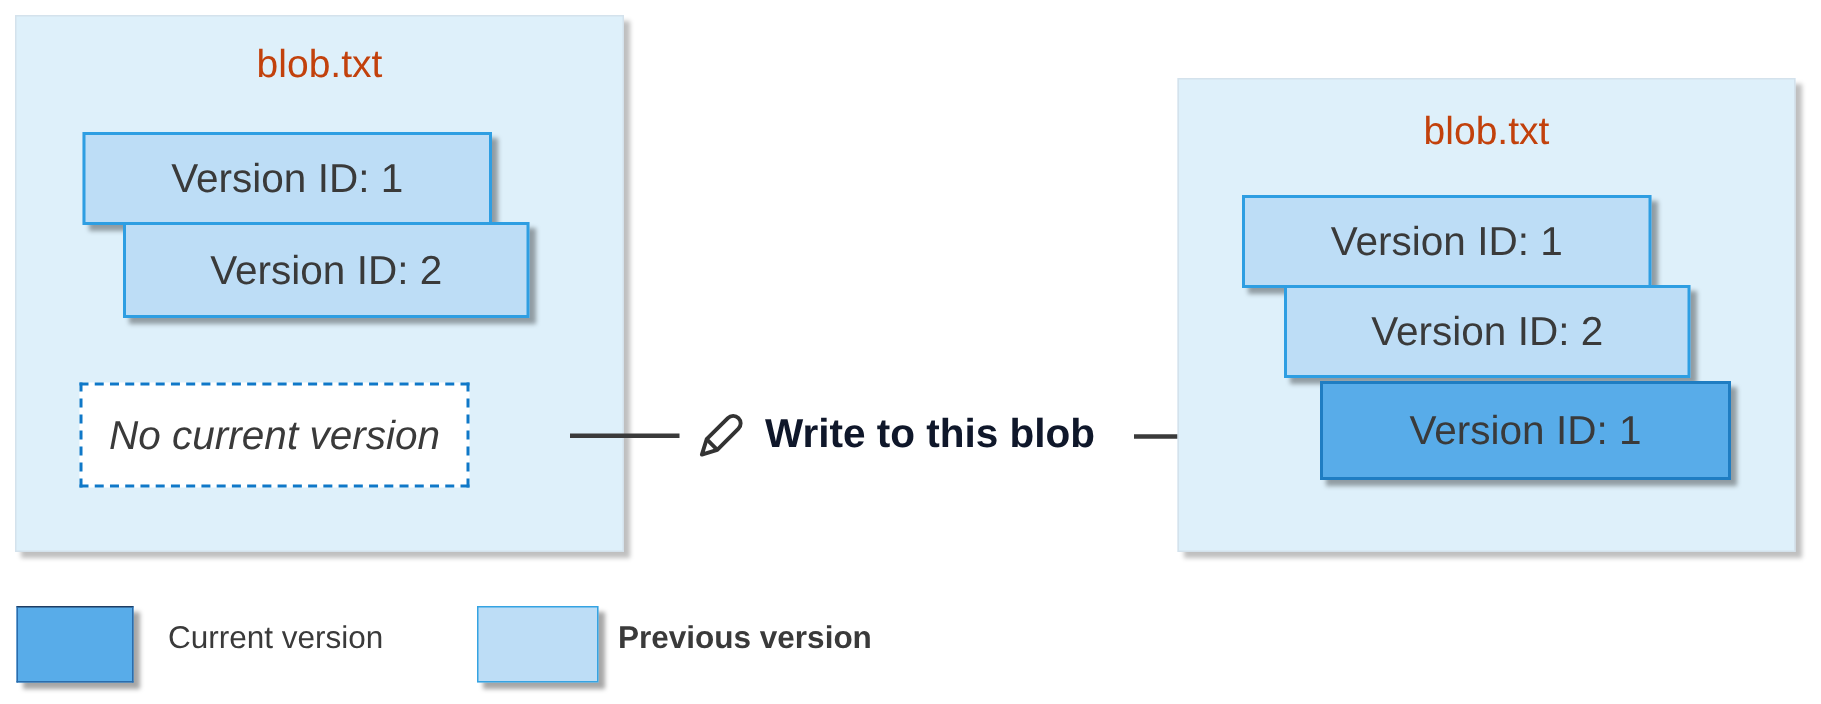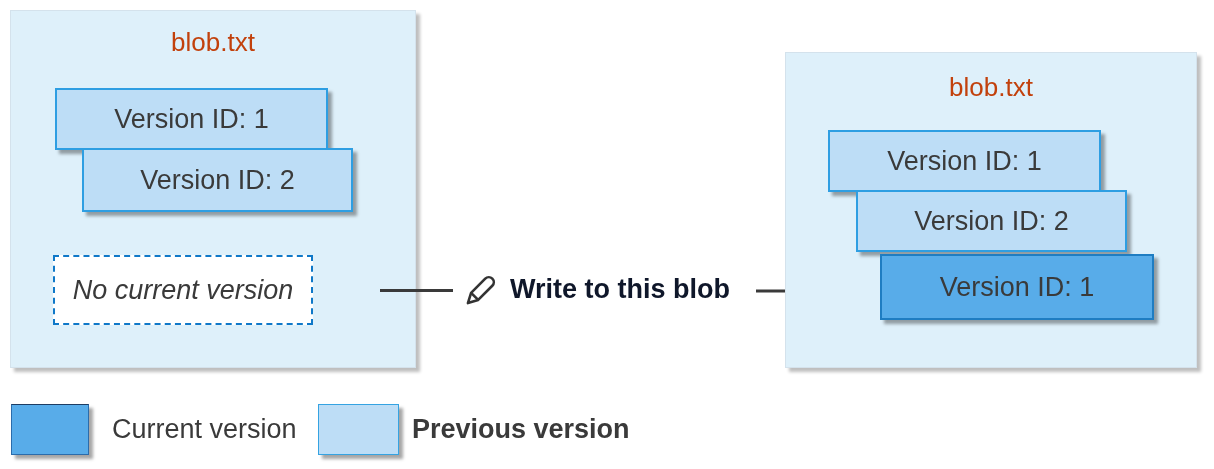--- a/index.html
+++ b/index.html
@@ -104,21 +104,21 @@
     border-top-color: #1e3d63;
   }
   #legend-previous-swatch {
     left: 318px; width: 81px;
     background: #bdddf6;
     border: 1.5px solid #35a3e2;
   }
   .legend-label {
     position: absolute;
     top: 414px;
-    font-size: 27px;
+    font-size: 21px;
     color: #3a3a3a;
     white-space: nowrap;
   }
   #legend-current-label  { left: 112px; }
   #legend-previous-label { left: 412px; font-weight: bold; }
 </style>
 </head>
 <body>
 
 <div class="canvas">

